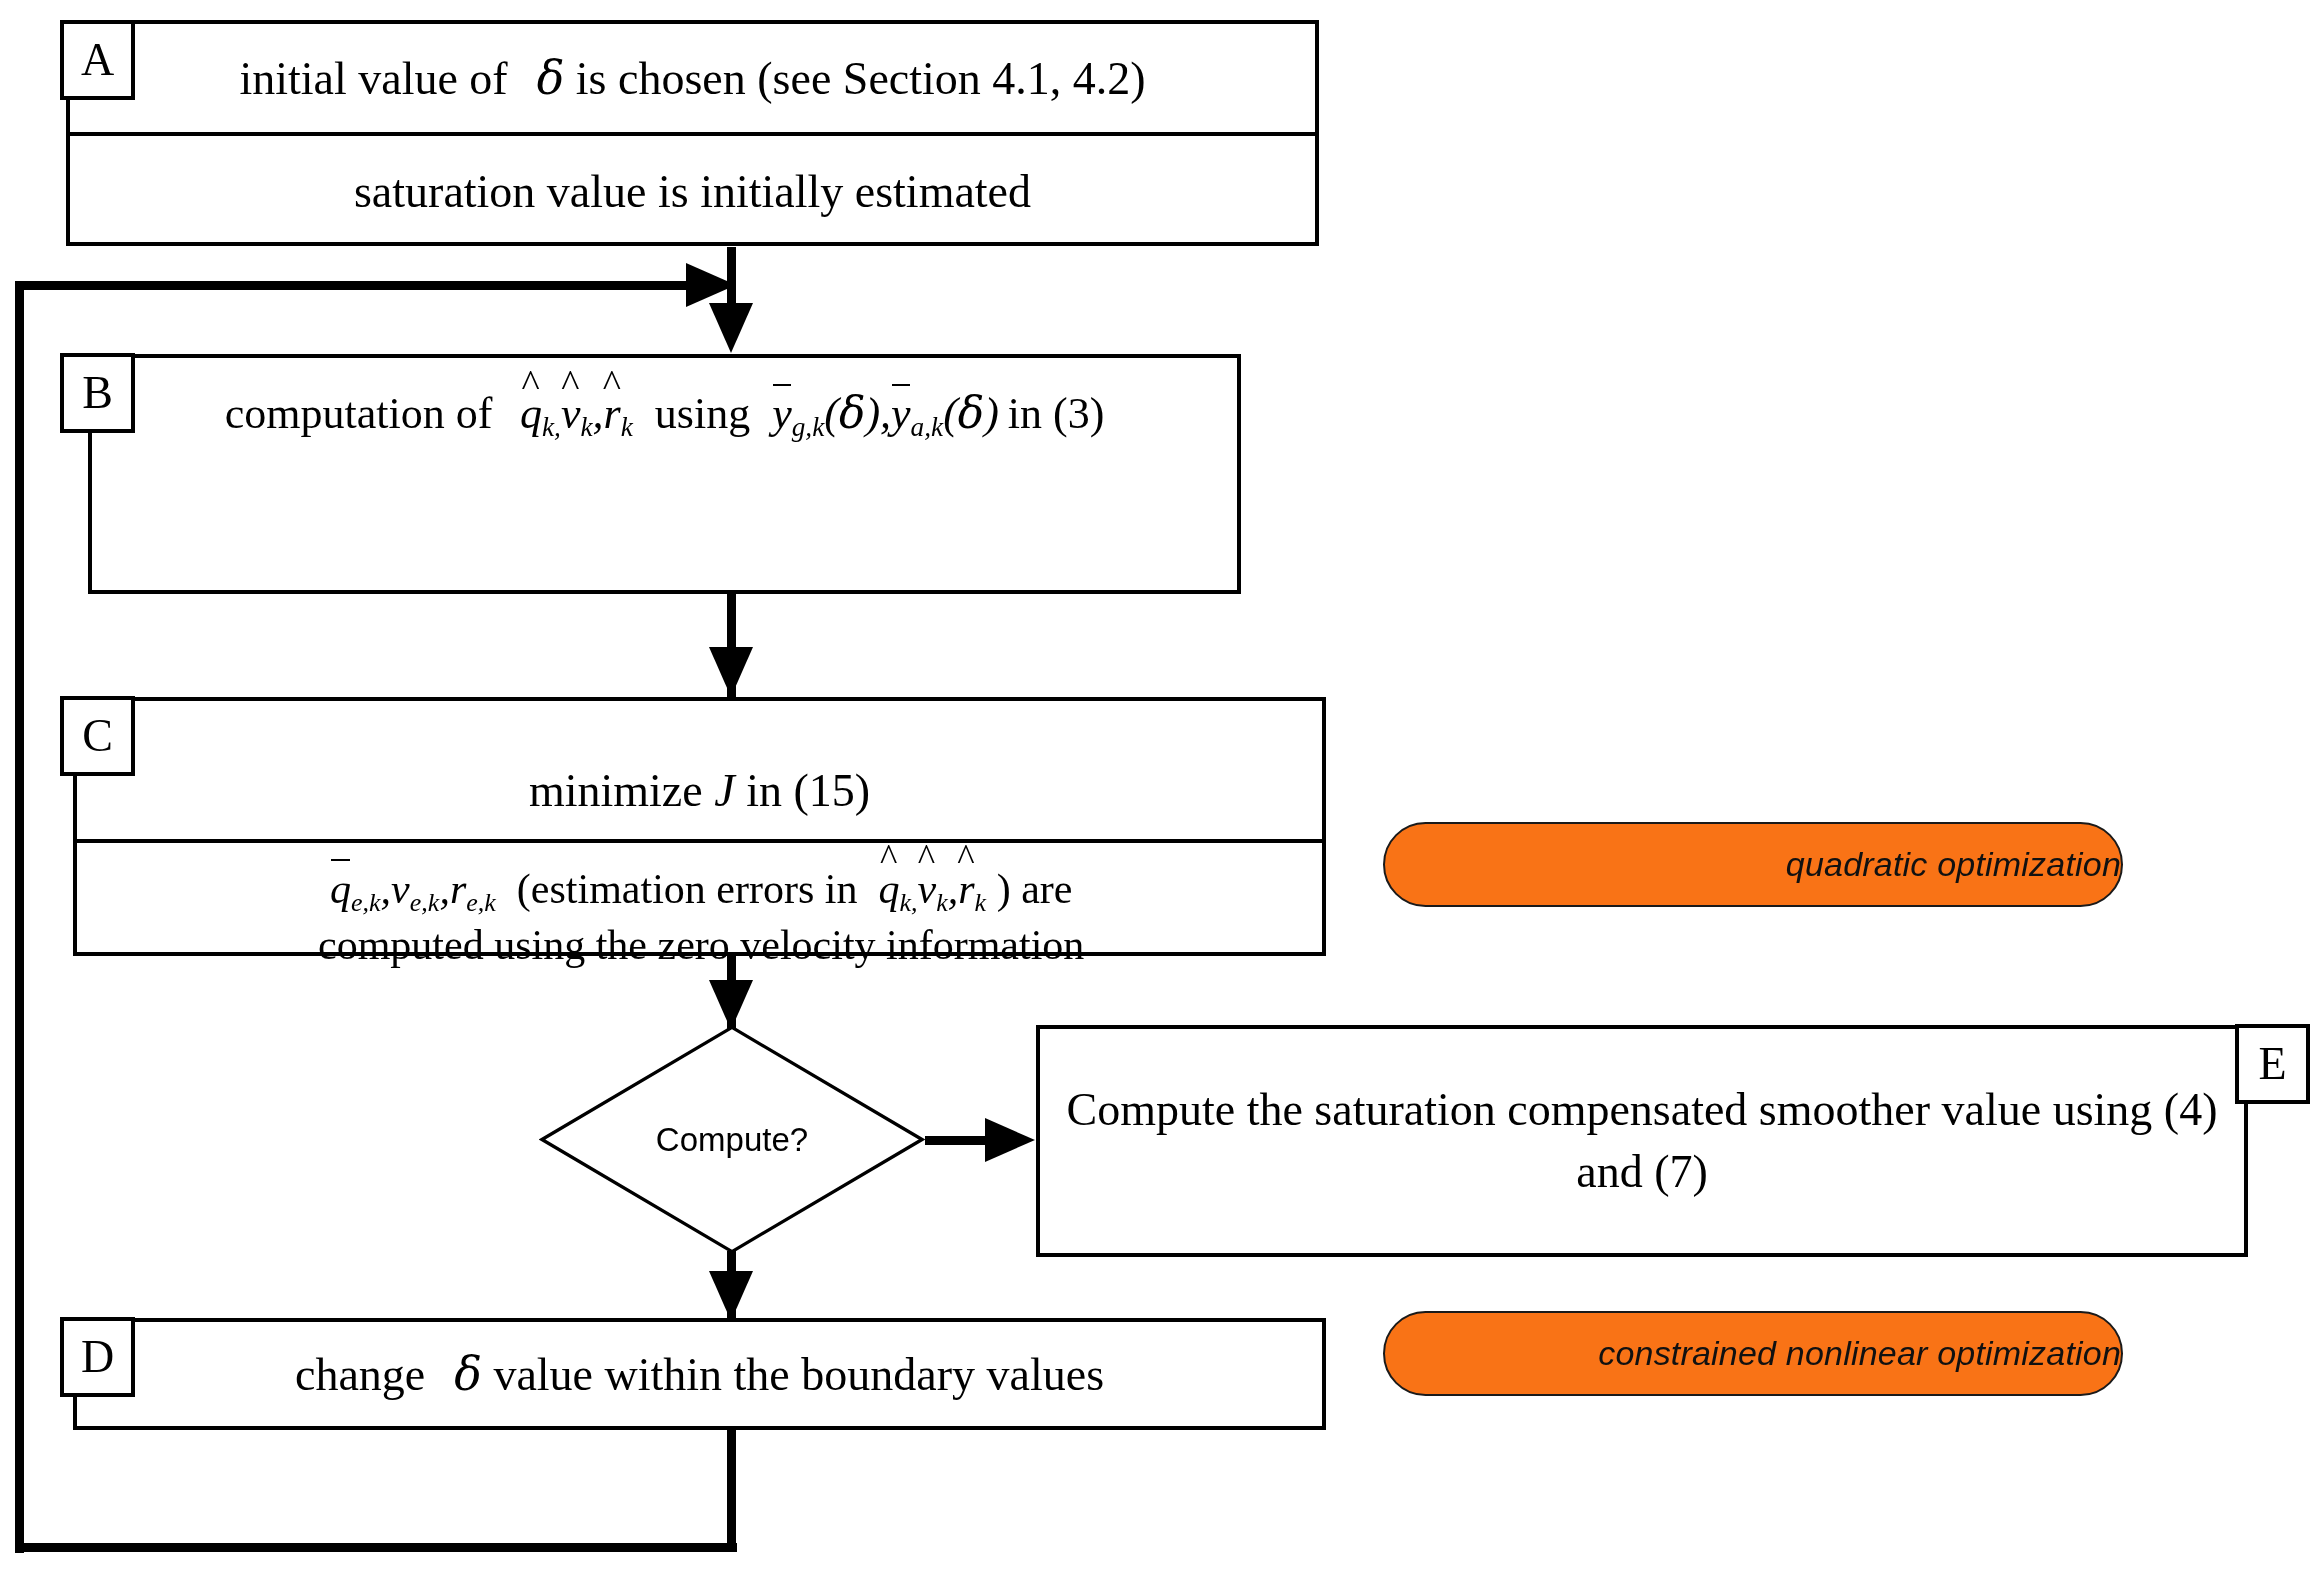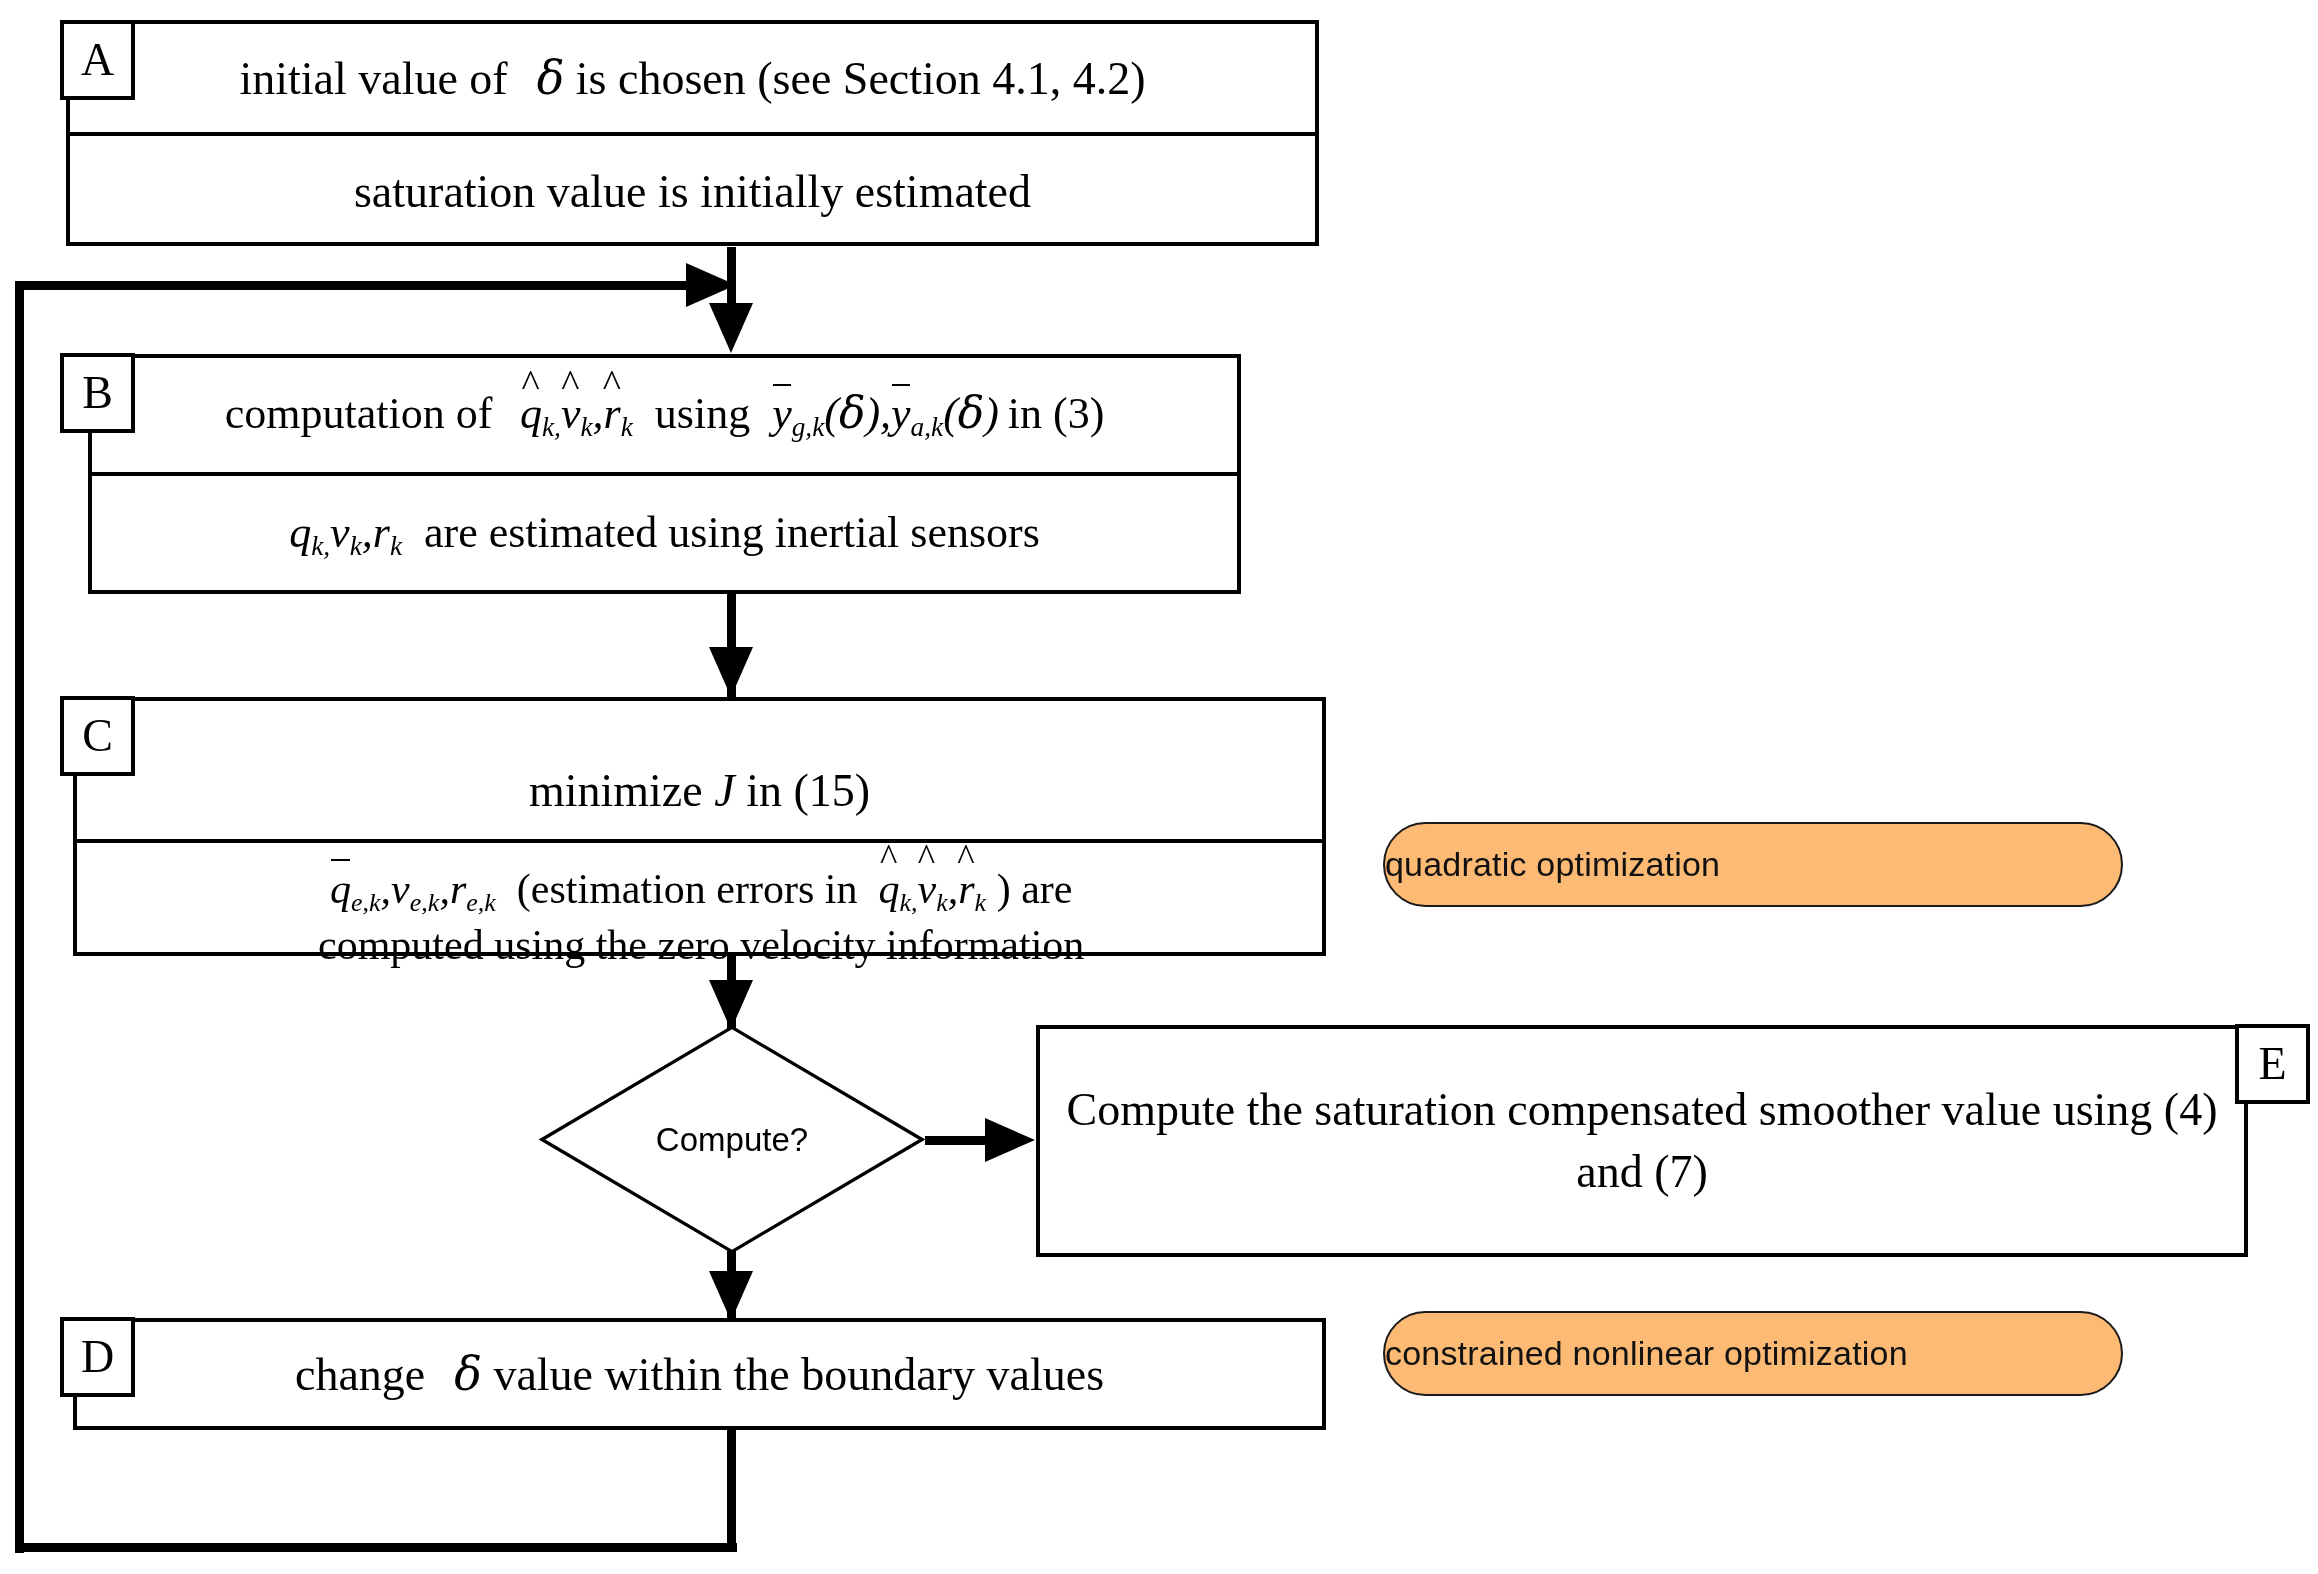--- a/index.html
+++ b/index.html
@@ -49,29 +49,30 @@
     line-height: 1;
     color: #000;
     z-index: 5;
   }
 
   
   .pill {
     position: absolute;
     box-sizing: border-box;
     border: 2.4px solid #1a1a1a;
-    background: #fdba74;
+    background: #f97316;
     border-radius: 49px;
     display: flex;
     align-items: center;
-    justify-content: flex-start;
+    justify-content: flex-end;
     font-family: "Liberation Sans", "DejaVu Sans", sans-serif;
     font-size: 34px;
     color: #111;
     letter-spacing: 0.2px;
+    font-style: italic;
   }
 
   
   .diamond-wrap {
     position: absolute;
   }
   .diamond-wrap svg { display: block; }
   .diamond-label {
     position: absolute;
     left: 0; right: 0;
@@ -154,23 +155,20 @@
     <span>A</span>
   </div>
 
   <div class="vline" style="left:727px; top:247px; width:9px; height:85px;"></div>
   <div class="arrow-down" style="left:709px; top:303px;"></div>
 
   <div class="pbox" style="left:88px; top:354px; width:1153px; height:240px;">
     <div class="prow" style="height:114px; font-size:44px;">
       <span>computation of<span class="nbsp-s"></span>&nbsp;<span class="mi"><span class="hat">q</span><sub class="msub">k,</sub></span><span class="mi"><span class="hat">v</span><sub class="msub">k</sub></span><span class="mi">,</span><span class="mi"><span class="hat">r</span><sub class="msub">k</sub></span>&nbsp;&nbsp;using&nbsp;&nbsp;<span class="mi"><span class="bar">y</span><sub class="msub">g,k</sub></span><span class="mi">(</span><span class="mu">δ</span><span class="mi">),</span><span class="mi"><span class="bar">y</span><sub class="msub">a,k</sub></span><span class="mi">(</span><span class="mu">δ</span><span class="mi">)</span> in (3)</span>
     </div>
-    <div class="prow divider-top" style="height:122px; font-size:44px;">
-      <span><span class="mi">q<sub class="msub">k,</sub></span><span class="mi">v<sub class="msub">k</sub></span><span class="mi">,</span><span class="mi">r<sub class="msub">k</sub></span>&nbsp;&nbsp;are estimated using inertial sensors</span>
-    </div>
   </div>
   <div class="tag" style="left:60px; top:353px; width:75px; height:80px;">
     <span>B</span>
   </div>
 
   <div class="vline" style="left:727px; top:594px; width:9px; height:106px;"></div>
   <div class="arrow-down" style="left:709px; top:647px;"></div>
 
   <div class="pbox" style="left:73px; top:697px; width:1253px; height:259px;">
     <div class="prow" style="height:98px; font-size:46px;margin-top:40px;">

